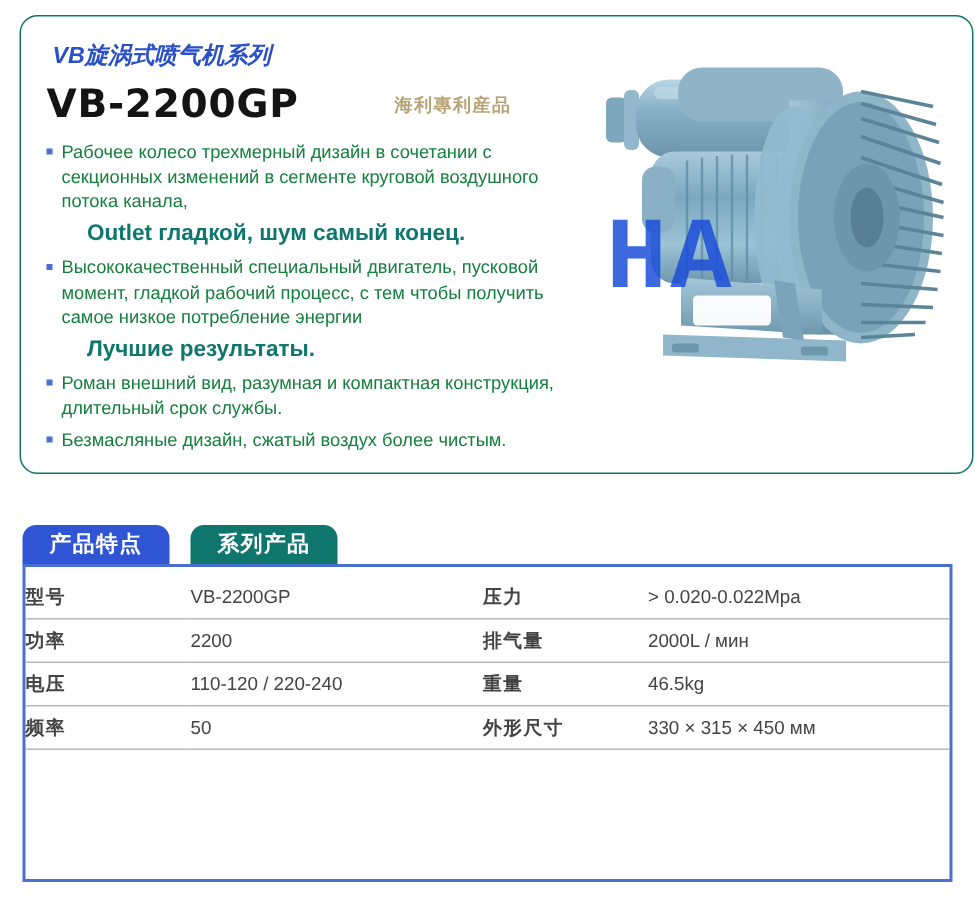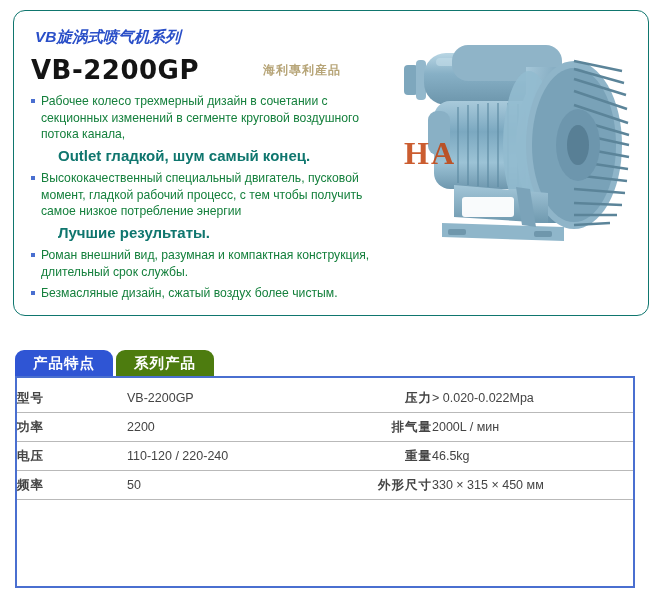--- a/index.html
+++ b/index.html
@@ -109,27 +109,27 @@
     left: 382px;
     top: 16px;
     width: 236px;
     height: 252px;
   }
   #product-image svg { display: block; }
   .watermark {
     position: absolute;
     left: 8px;
     top: 108px;
-    font-size: 32px;
+    font-size: 68px;
     font-weight: bold;
     letter-spacing: 2px;
-    color: #c2410c;
+    color: #1d4ed8;
     opacity: 0.85;
     pointer-events: none;
-    font-family: Liberation Serif, serif;
+    font-family: Liberation Mono, monospace;
   }
 
   
   #tabs {
     position: absolute;
     left: 15px;
     top: 350px;
     height: 26px;
   }
   .tab {
@@ -141,21 +141,21 @@
     color: #ffffff;
     font-size: 14.5px;
     font-weight: bold;
     letter-spacing: 1px;
     box-sizing: border-box;
     vertical-align: bottom;
     text-align: center;
     min-width: 98px;
   }
   .tab.active { background: #2f55d4; }
-  .tab.inactive { background: #4d7c0f; margin-left: 3px; }
+  .tab.inactive { background: #0f766e; margin-left: 14px; }
 
   
   #spec-box {
     position: absolute;
     left: 15px;
     top: 376px;
     width: 620px;
     height: 212px;
     border: 2px solid #4a6fd0;
     box-sizing: border-box;
@@ -175,21 +175,21 @@
     padding: 0;
   }
   td.lbl {
     color: #1f6fc4;
     font-weight: bold;
     font-size: 14px;
     letter-spacing: 1px;
   }
   td.lbl-a { width: 110px; padding-left: 27px; }
   td.val-a { width: 195px; padding-left: 8px; }
-  td.lbl-b { width: 110px; padding-left: 10px; text-align: right; }
+  td.lbl-b { width: 110px; padding-left: 10px; }
   td.val-b { padding-left: 10px; }
   #spec-table tr:last-child td { border-bottom: 1px solid #b9b9b9; }
 </style>
 </head>
 <body>
 
 <div id="top-panel">
 
   <div id="info-col">
 

